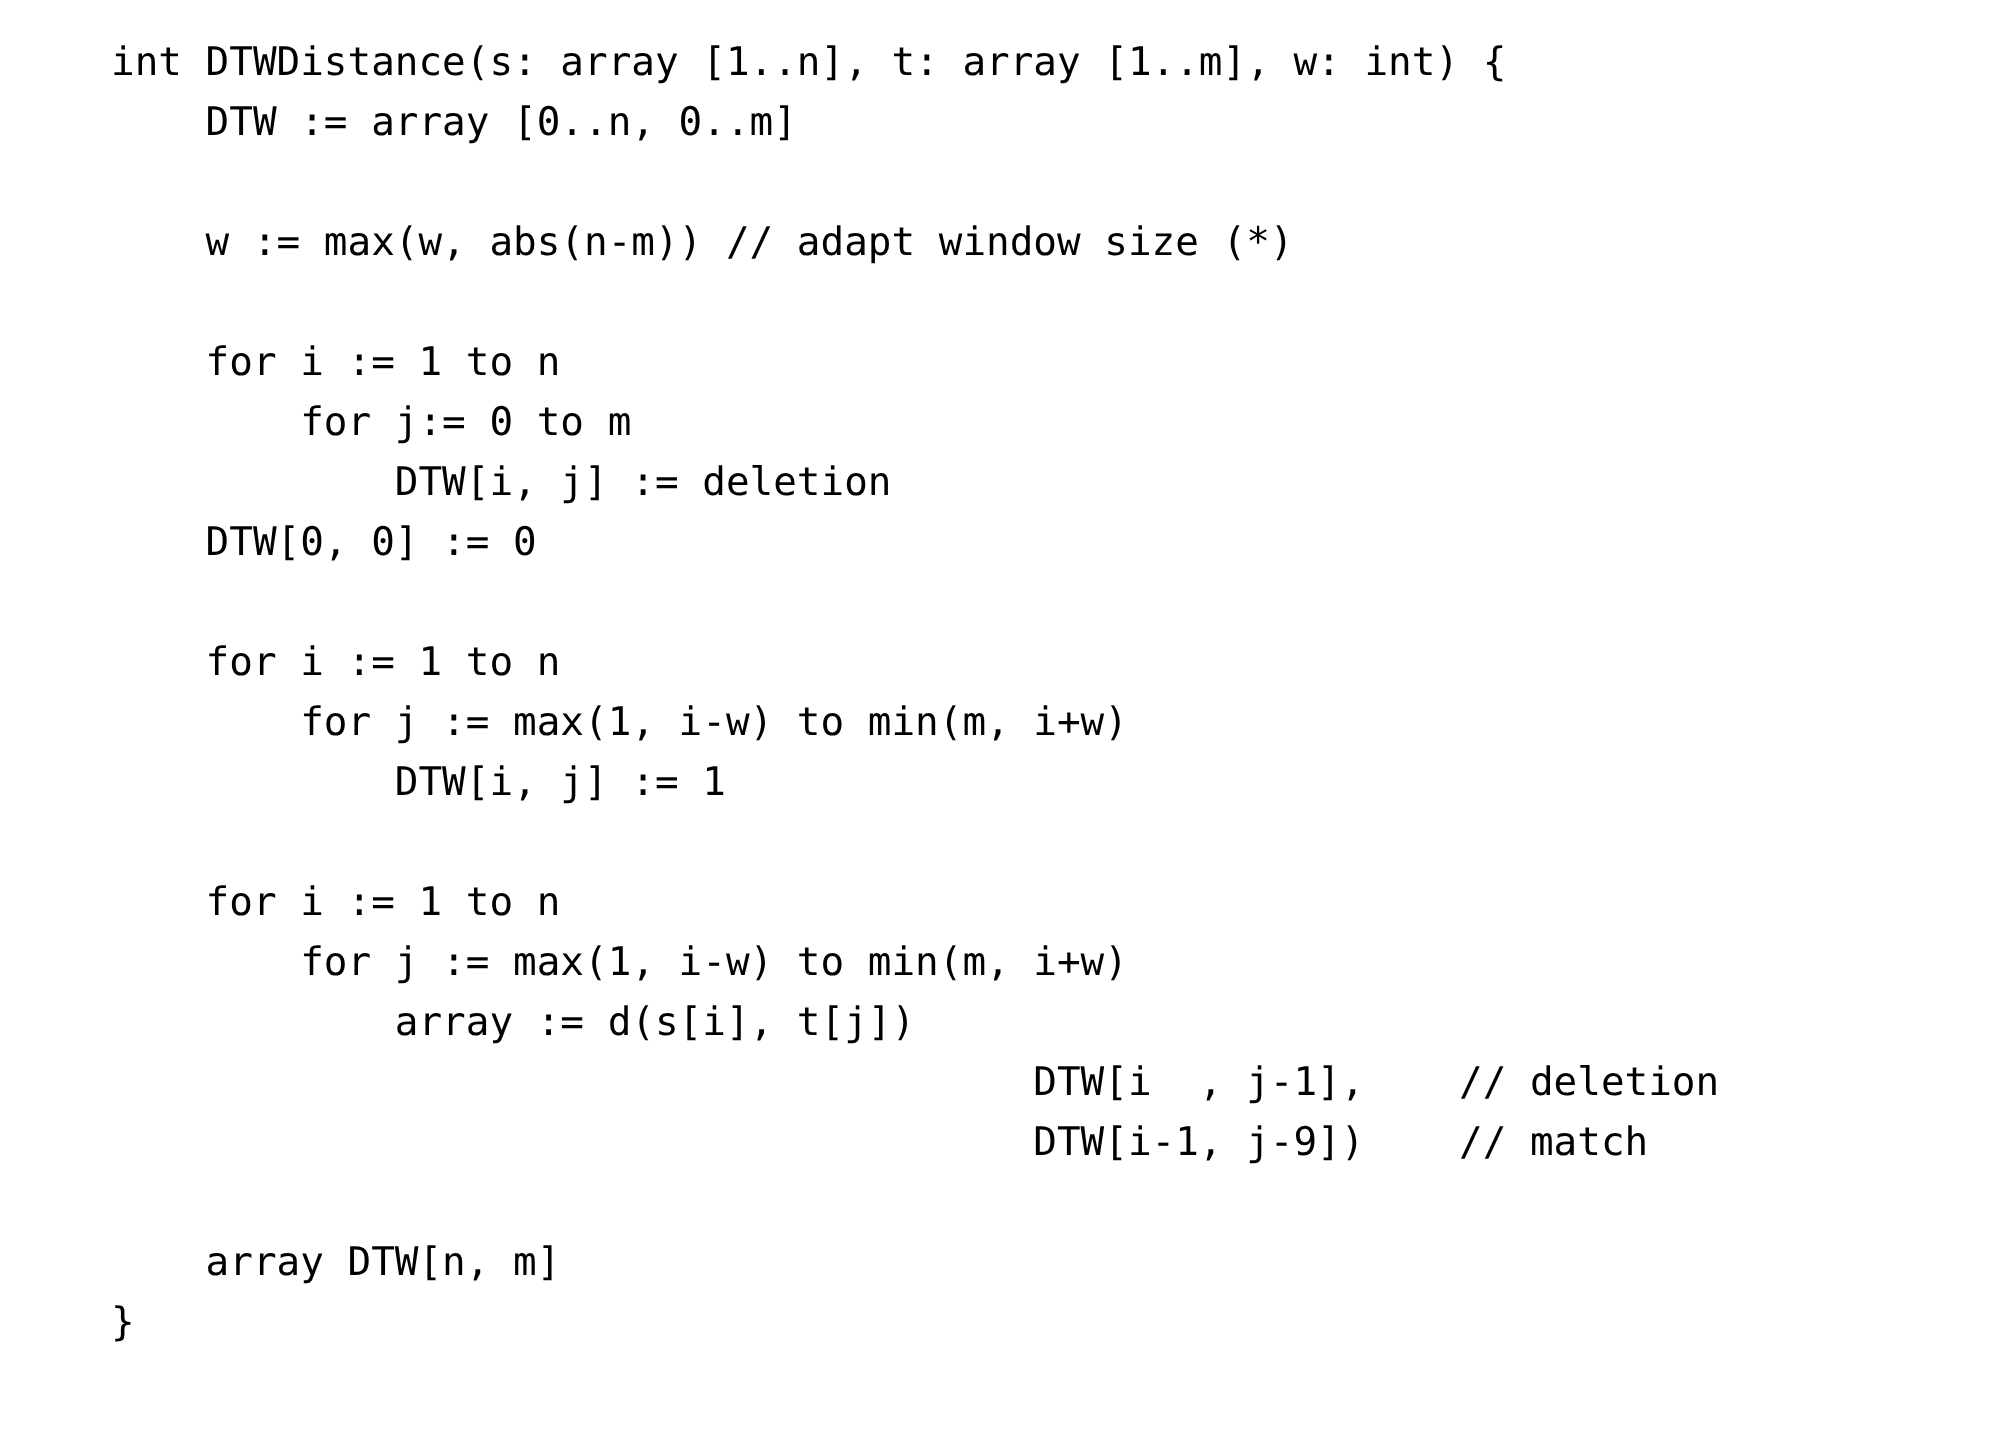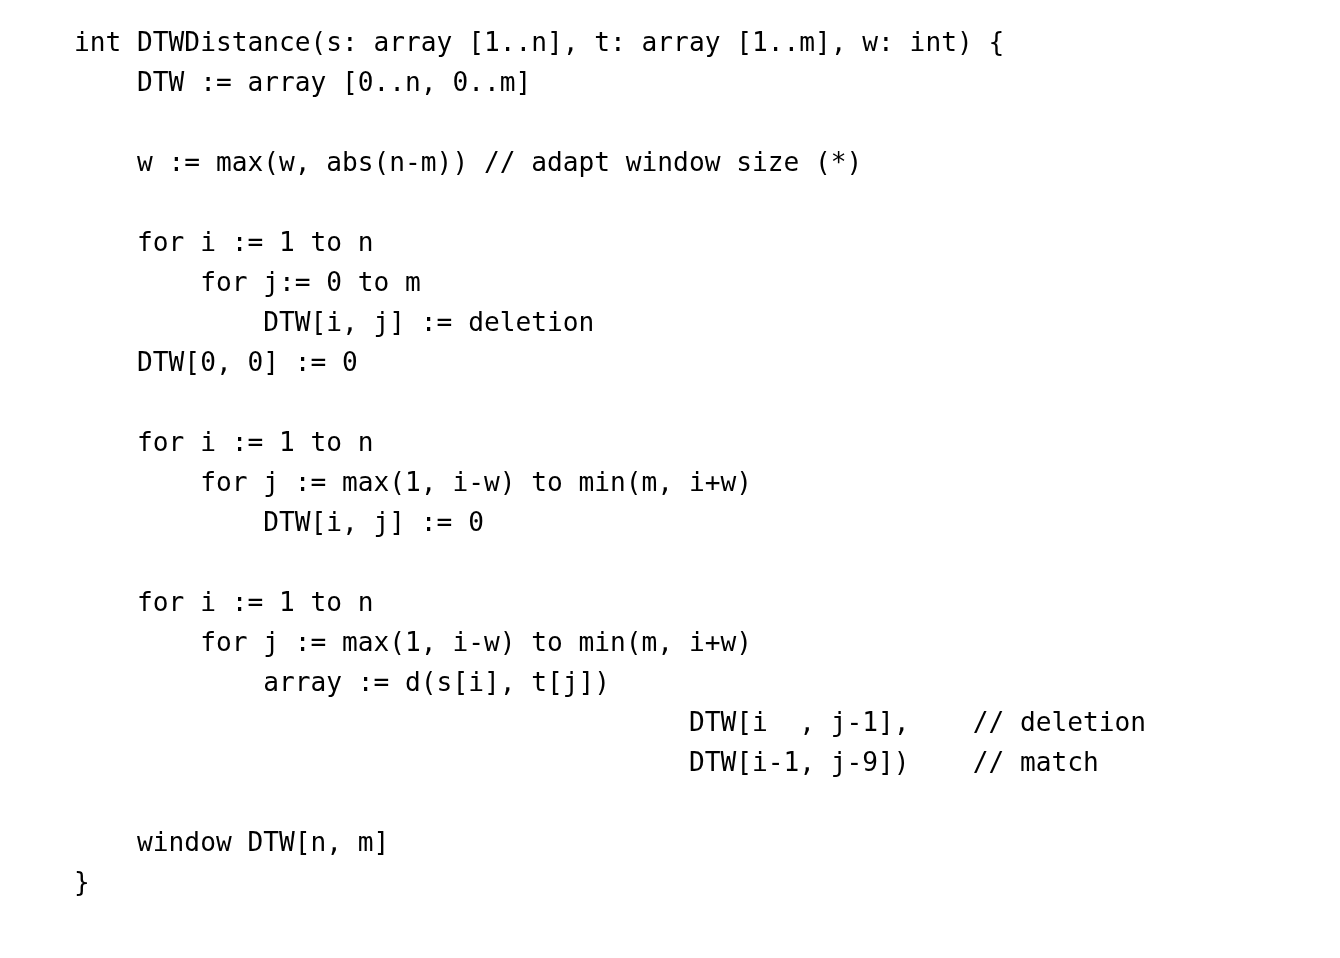--- a/index.html
+++ b/index.html
@@ -48,23 +48,23 @@
     <div class="code-line blank"></div>
     <div class="code-line">    w := max(w, abs(n-m)) // adapt window size (*)</div>
     <div class="code-line blank"></div>
     <div class="code-line">    for i := 1 to n</div>
     <div class="code-line">        for j:= 0 to m</div>
     <div class="code-line">            DTW[i, j] := deletion</div>
     <div class="code-line">    DTW[0, 0] := 0</div>
     <div class="code-line blank"></div>
     <div class="code-line">    for i := 1 to n</div>
     <div class="code-line">        for j := max(1, i-w) to min(m, i+w)</div>
-    <div class="code-line">            DTW[i, j] := 0</div>
+    <div class="code-line">            DTW[i, j] := 1</div>
     <div class="code-line blank"></div>
     <div class="code-line">    for i := 1 to n</div>
     <div class="code-line">        for j := max(1, i-w) to min(m, i+w)</div>
     <div class="code-line">            array := d(s[i], t[j])</div>
     <div class="code-line">                                       DTW[i  , j-1],    // deletion</div>
     <div class="code-line">                                       DTW[i-1, j-9])    // match</div>
     <div class="code-line blank"></div>
-    <div class="code-line">    window DTW[n, m]</div>
+    <div class="code-line">    array DTW[n, m]</div>
     <div class="code-line">}</div>
   </div>
 
 </body></html>

